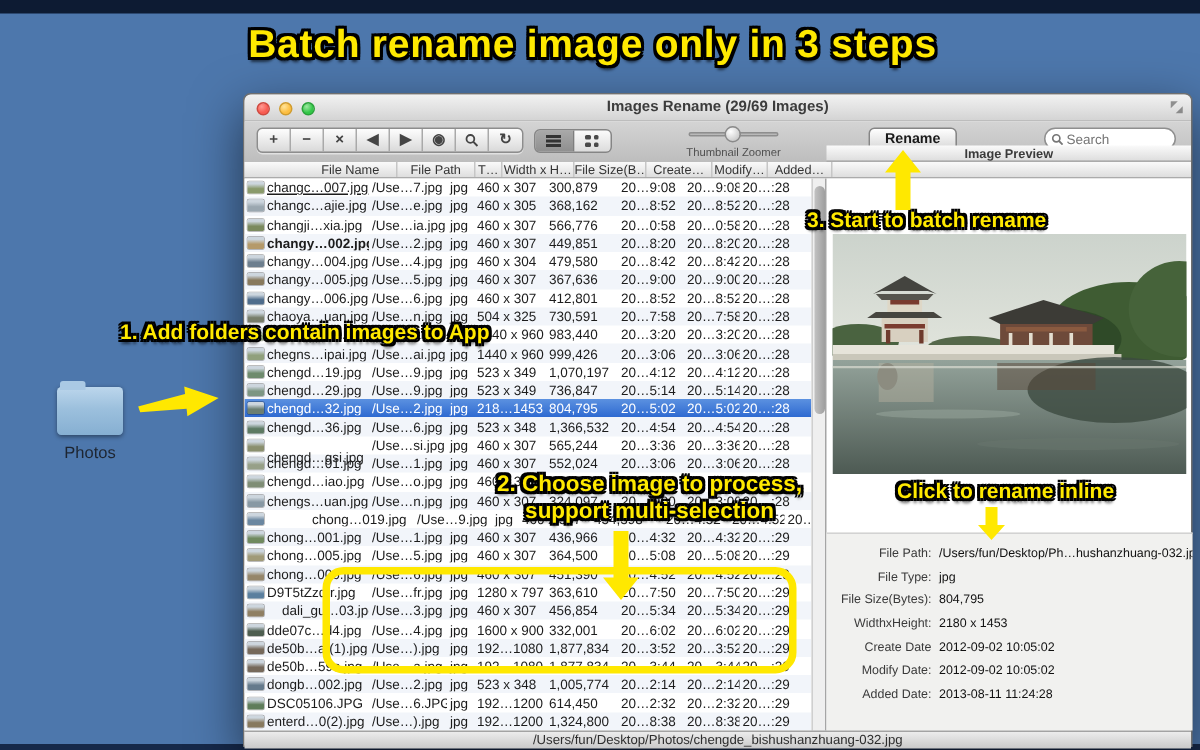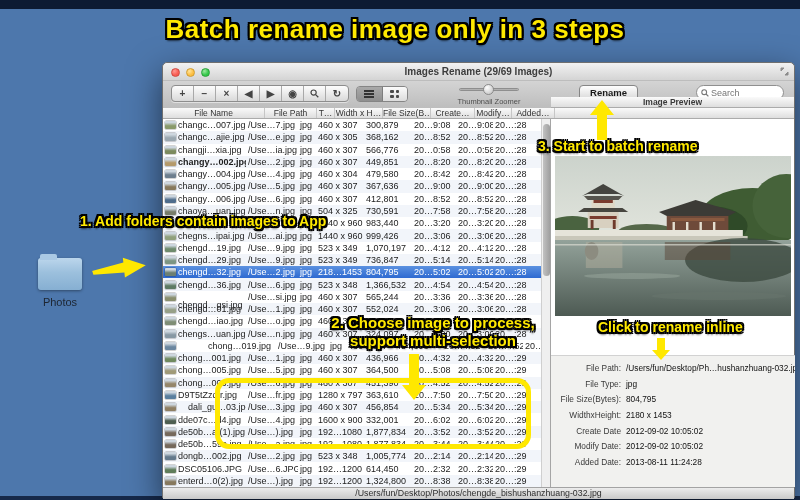--- a/index.html
+++ b/index.html
@@ -179,35 +179,35 @@
     <div class="search">
       <svg width="8" height="8" viewBox="0 0 8 8">
         <circle cx="3.2" cy="3.2" r="2.4" fill="none" stroke="#777" stroke-width="1.1"></circle>
         <line x1="5" y1="5" x2="7.4" y2="7.4" stroke="#777" stroke-width="1.2"></line>
       </svg>
       <input type="text" placeholder="Search" style="">
     </div>
   </div>
 
   <div class="headers">
-      <div class="hcell" style="width: 102px;">File Name</div>
+      <div class="hcell" style="width: 62px; margin-left: 40px;">File Name</div>
       <div class="hcell" style="width: 52px;">File Path</div>
       <div class="hcell" style="width: 18px;">T…</div>
       <div class="hcell" style="width: 48px;">Width x H…</div>
       <div class="hcell" style="width: 48px;">File Size(B…</div>
       <div class="hcell" style="width: 44px;">Create…</div>
       <div class="hcell" style="width: 37px;">Modify…</div>
       <div class="hcell" style="width: 43px;">Added…</div>
     </div>
   <div class="hdr-preview" style="top:34px;height:11px;background:linear-gradient(180deg,#fafafa,#dedede);border-bottom:1px solid #ababab;font-size:8.5px;">Image Preview</div>
 
   <div class="table-body">
       <div class="row">
         <div class="thumb" style="background: linear-gradient(rgb(205, 214, 222) 20%, rgb(138, 154, 107) 60%);"></div>
-        <div class="cell" style="width: 70px;">changc…007.jpg</div>
+        <div class="cell" style="width: 70px; text-decoration: underline;">changc…007.jpg</div>
         <div class="cell" style="width: 52px;">/Use…7.jpg</div>
         <div class="cell" style="width: 18px;">jpg</div>
         <div class="cell" style="width: 48px;">460 x 307</div>
         <div class="cell" style="width: 48px;">300,879</div>
         <div class="cell" style="width: 44px;">20…9:08</div>
         <div class="cell" style="width: 37px;">20…9:08</div>
         <div class="cell" style="width: 43px;">20…:28</div>
       </div>
       <div class="row">
         <div class="thumb" style="background: linear-gradient(rgb(205, 214, 222) 20%, rgb(154, 167, 176) 60%);"></div>

